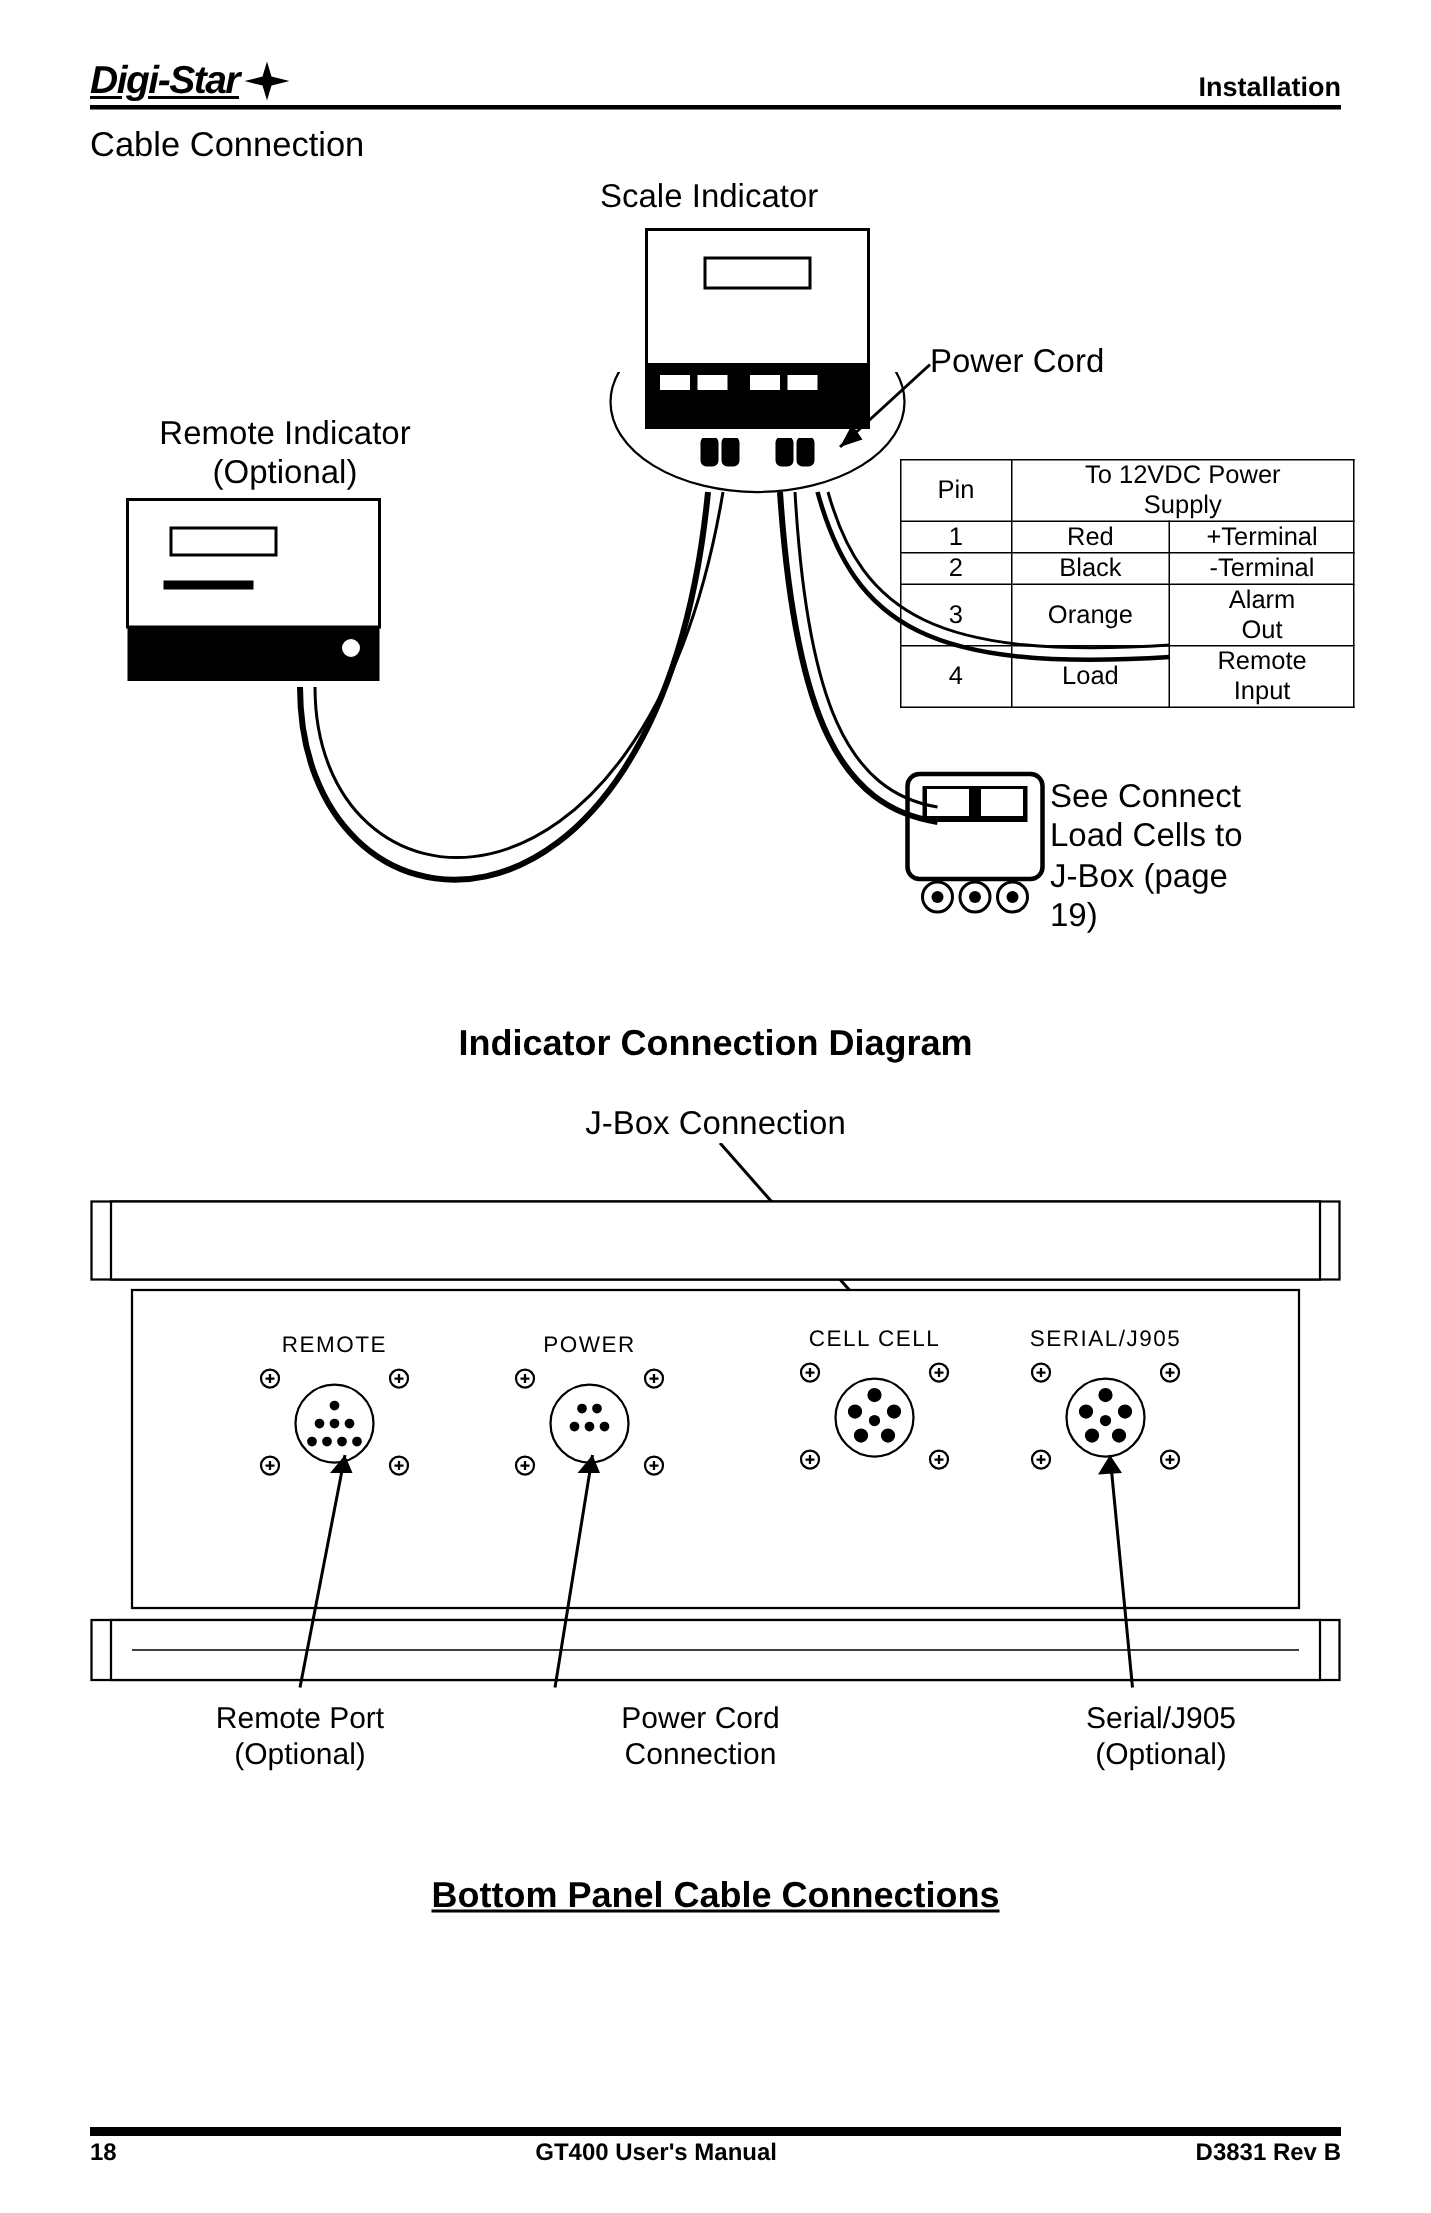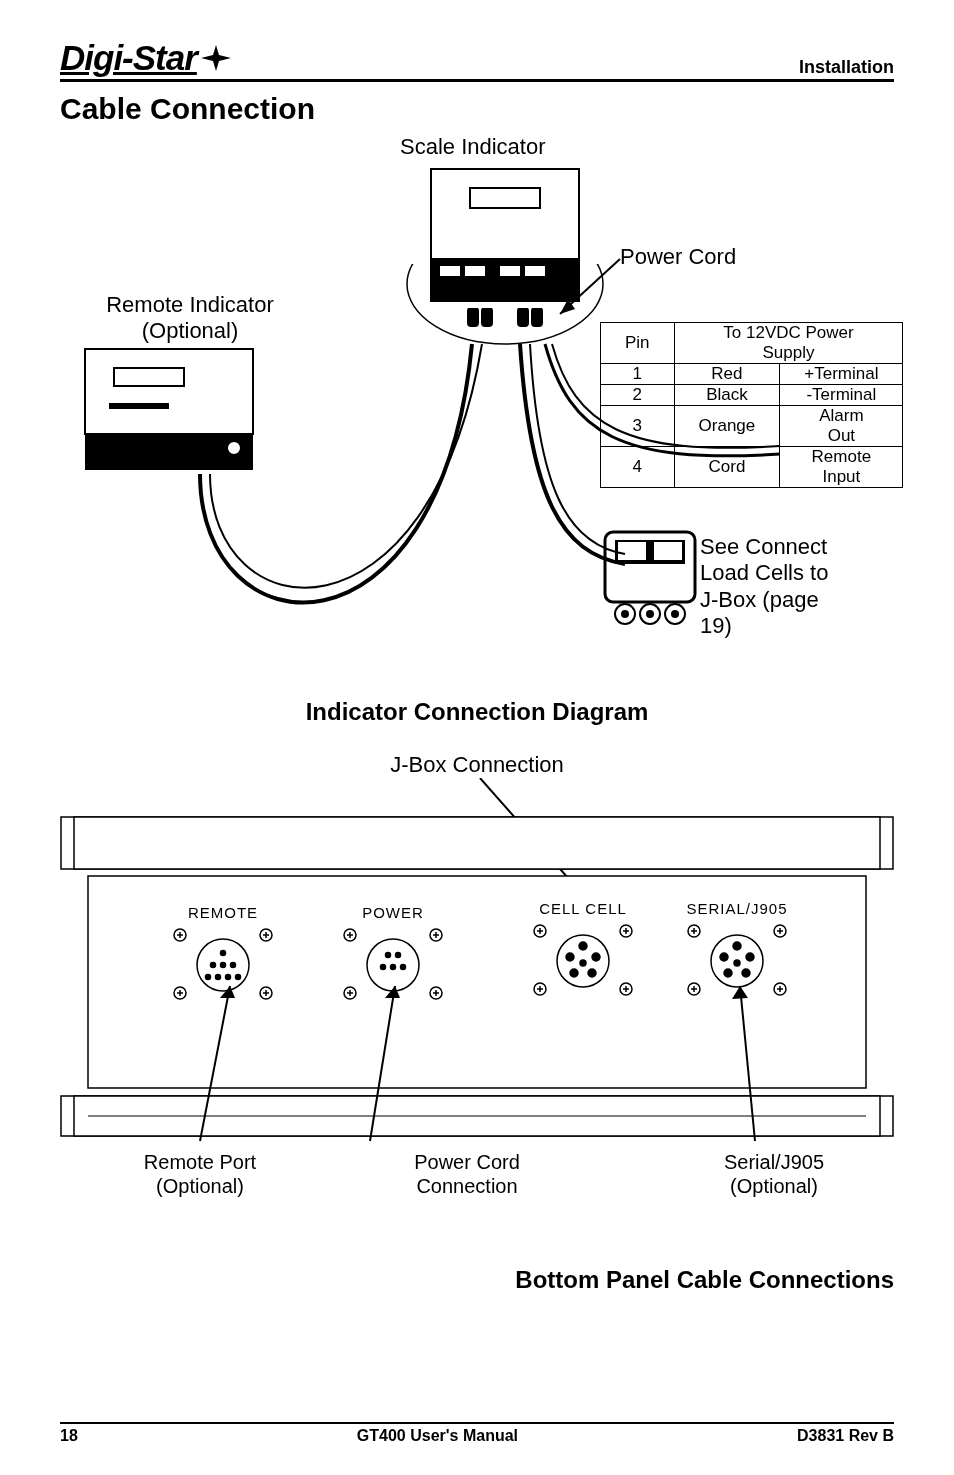--- a/index.html
+++ b/index.html
@@ -21,39 +21,39 @@
     display: flex;
     align-items: flex-end;
     justify-content: space-between;
     border-bottom: 3px solid #000;
     padding-bottom: 1px;
   }
   .logo {
     font-family: "Arial Black", Arial, sans-serif;
     font-style: italic;
     font-weight: 900;
-    font-size: 35px;
+    font-size: 26px;
     text-decoration: underline;
     letter-spacing: -1px;
     display: inline-flex;
     align-items: center;
   }
   .logo svg {
     margin-left: 2px;
     margin-right: -2px;
   }
   .section-label {
     font-weight: 900;
     font-size: 18px;
     font-family: "Arial Black", Arial, sans-serif;
   }
   .title-cable {
     font-family: "Arial Black", Arial, sans-serif;
-    font-weight: 700;
-    font-size: 30px;
+    font-weight: 400;
+    font-size: 23px;
     margin-top: 10px;
   }
   .diagram-area {
     position: relative;
     width: 100%;
     height: 560px;
     margin-top: 8px;
   }
   .label {
     position: absolute;
@@ -118,29 +118,30 @@
     width: 834px;
     display: flex;
     justify-content: space-between;
     font-size: 20px;
   }
   .blabel { text-align: center; line-height: 1.2; }
   .caption-bottom {
     font-family: "Arial Black", Arial, sans-serif;
     font-weight: 900;
     font-size: 24px;
-    text-align: right;
+    text-align: center;
     margin-top: 80px;
+    text-decoration: underline;
   }
   .footer {
     position: absolute;
     bottom: 30px;
     left: 60px;
     right: 60px;
-    border-top: 2px solid #000000;
+    border-top: 6px solid #000000;
     display: flex;
     justify-content: space-between;
     font-family: "Arial Black", Arial, sans-serif;
     font-weight: 900;
     font-size: 16px;
     padding-top: 3px;
   }
 </style>
 </head>
 <body>
@@ -259,21 +260,21 @@
         <td>Black</td>
         <td>-Terminal</td>
       </tr>
       <tr>
         <td>3</td>
         <td>Orange</td>
         <td>Alarm Out</td>
       </tr>
       <tr>
         <td>4</td>
-        <td>Cord</td>
+        <td>Load</td>
         <td>Remote Input</td>
       </tr>
     </tbody>
       </table>
 
   </div>
 
   <div class="caption-center">Indicator Connection Diagram</div>
 
   <div class="bottom-diagram-area">

